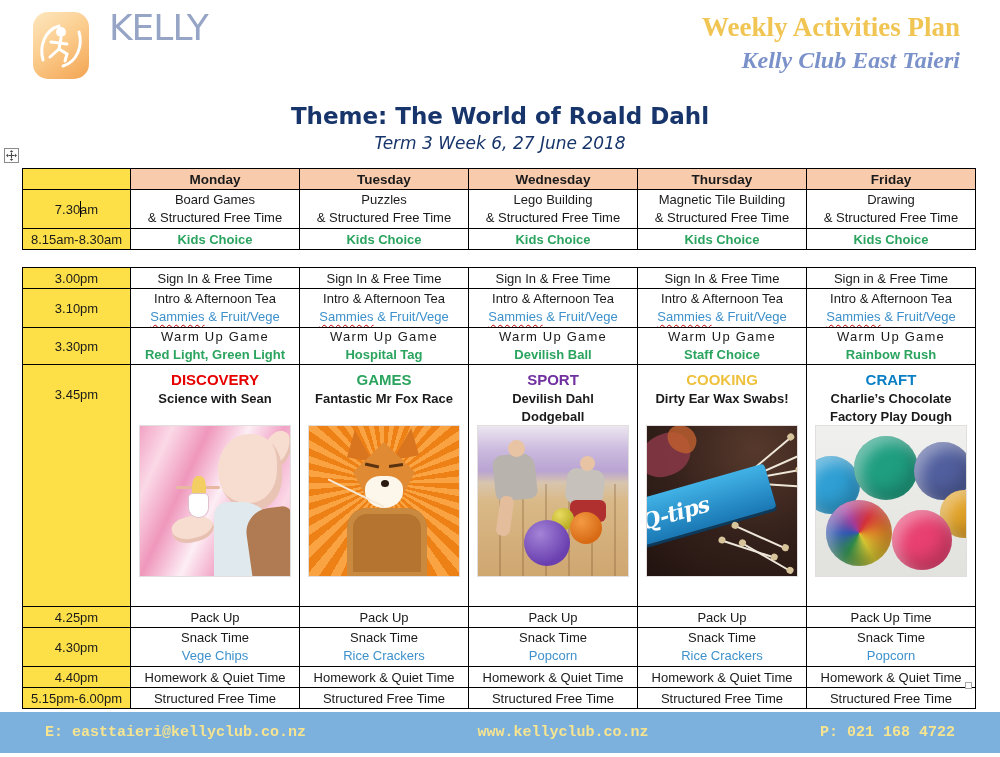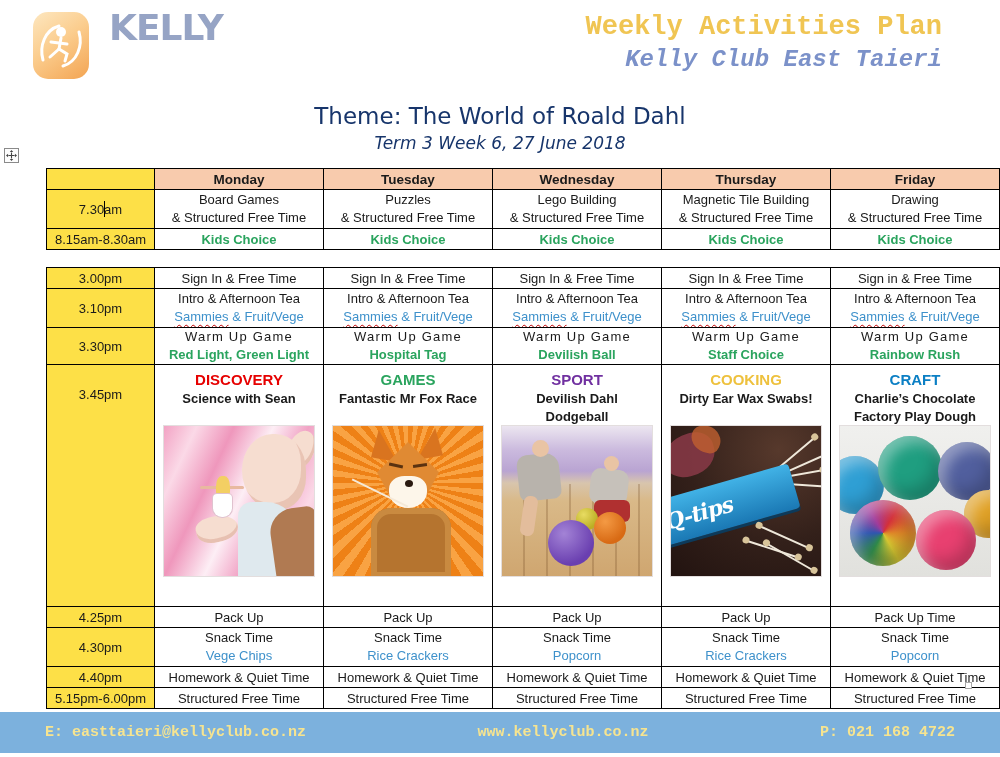--- a/index.html
+++ b/index.html
@@ -2,34 +2,34 @@
 <html><head>
 <meta charset="utf-8">
 <style>
   html,body{margin:0;padding:0;}
   body{width:1000px;height:757px;position:relative;background:#fff;font-family:"Liberation Sans",sans-serif;overflow:hidden;}
 
   
   .logo{position:absolute;left:33px;top:12px;display:flex;align-items:flex-start;}
   .logo-mark{width:56px;height:67px;border-radius:15px;background:linear-gradient(145deg,#fde7c0 0%,#fbcd8e 45%,#f3a452 100%);position:relative;flex:none;}
   .logo-mark svg{position:absolute;left:4px;top:4px;}
-  .logo-text{margin-left:20px;margin-top:0;font-family:"DejaVu Sans",sans-serif;font-weight:bold;font-size:36px;line-height:31px;color:#96a4c5;letter-spacing:-1px;}
-  .hdr-right{position:absolute;right:58px;top:12px;text-align:right;font-family:Liberation Mono, monospace;}
+  .logo-text{margin-left:20px;margin-top:0;font-family:"DejaVu Sans",sans-serif;font-weight:normal;font-size:36px;line-height:31px;color:#96a4c5;letter-spacing:-1px;}
+  .hdr-right{position:absolute;right:40px;top:12px;text-align:right;font-family:Liberation Serif, serif;}
   .plan-title{font-size:27px;font-weight:bold;color:#f0c553;}
   .site-title{font-size:24px;font-weight:bold;font-style:italic;color:#7b91c9;margin-top:4px;}
   .theme{position:absolute;left:0;top:103px;width:1000px;text-align:center;font-family:"DejaVu Sans",sans-serif;color:#17356b;}
-  .theme-title{font-size:23px;font-weight:normal;}
+  .theme-title{font-size:23px;font-weight:bold;}
   .theme-sub{font-size:17px;font-style:italic;margin-top:4px;}
 
   
   .move-handle{position:absolute;left:4px;top:148px;width:15px;height:15px;border:1px solid #8a8a8a;background:#fdfdfd;display:flex;align-items:center;justify-content:center;box-sizing:border-box;}
   .resize-handle{position:absolute;left:965px;top:682px;width:7px;height:7px;border:1px solid #a8a8a8;background:#fff;box-sizing:border-box;}
 
   
-  table{border-collapse:collapse;table-layout:fixed;width:953px;position:absolute;left:22px;margin-left:24px;}
+  table{border-collapse:collapse;table-layout:fixed;width:953px;position:absolute;left:22px;}
   .tbl-morning{top:168px;}
   .tbl-afternoon{top:267px;}
   col.c-time{width:108px;}
   col.c-day{width:169px;}
   th,td{border:1.5px solid #000;padding:0;text-align:center;vertical-align:middle;font-size:13px;color:#1a1a1a;overflow:hidden;}
   th{background:#f8cbad;font-weight:bold;font-size:13.5px;height:20px;}
   .t-cell{background:#fde047;position:relative;}
   .r-h20 td{height:20px;}
   .r-h38 td{height:38px;}
   .r-h35 td{height:35px;}

